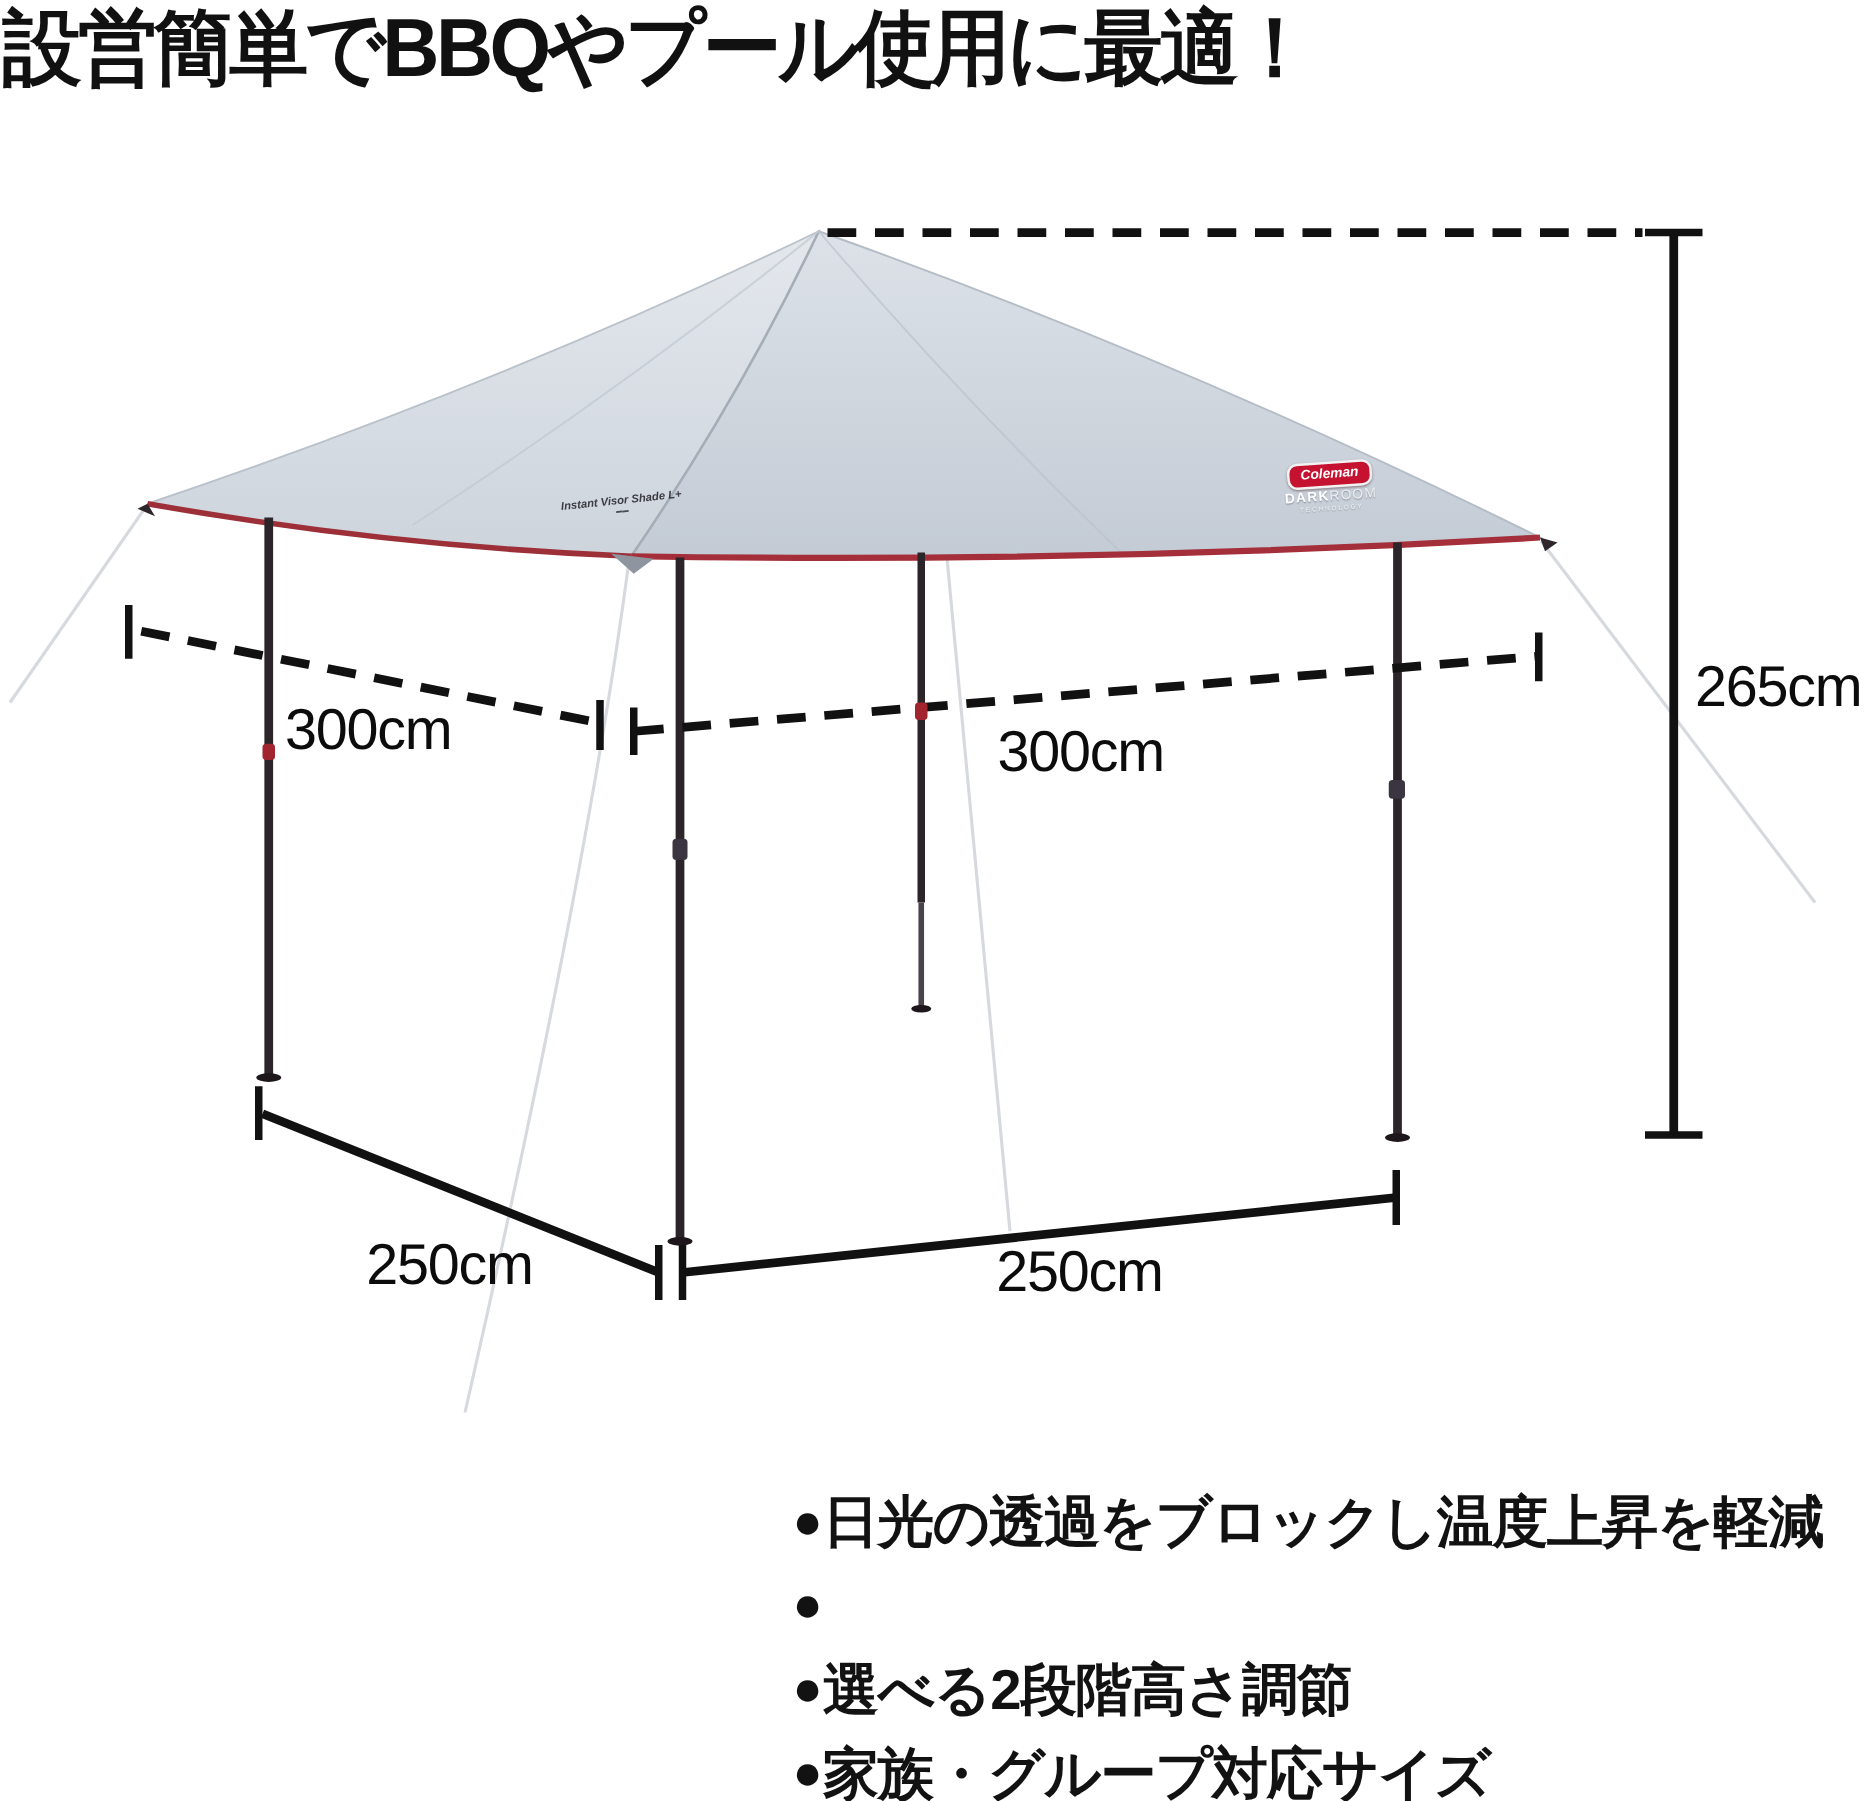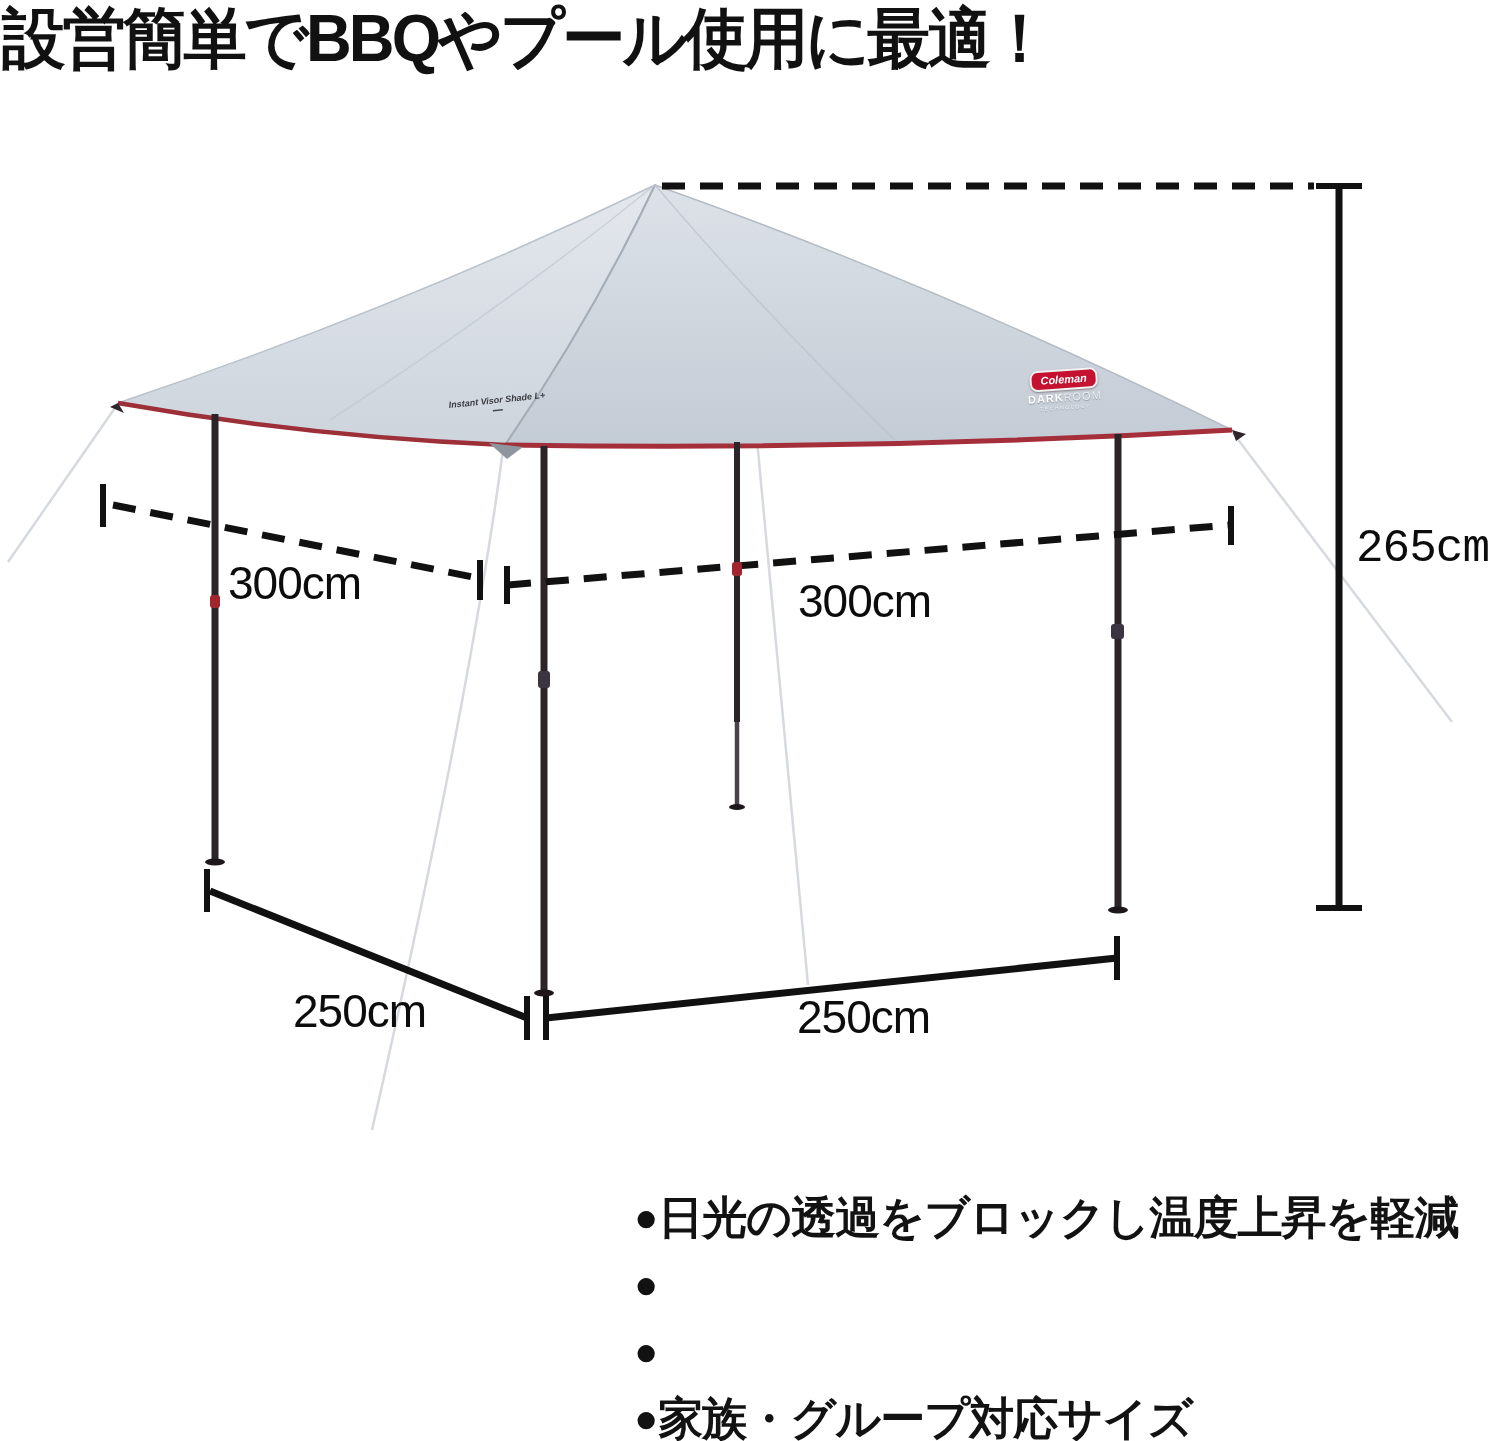--- a/index.html
+++ b/index.html
@@ -14,21 +14,21 @@
     transform:scaleX(.96);transform-origin:left top;white-space:nowrap;
     color:#111;
   }
 
   .dim-label{
     position:absolute;font-size:46px;font-weight:500;color:#0c0c0c;
     letter-spacing:-1px;white-space:nowrap;line-height:50px;
   }
   #lbl-300-left {left:228px;top:558px;}
   #lbl-300-right{left:798px;top:576px;}
-  #lbl-265      {left:1356px;top:524px;font-family:Liberation Mono, monospace;}
+  #lbl-265      {left:1356px;top:524px;}
   #lbl-250-left {left:293px;top:986px;}
   #lbl-250-right{left:797px;top:992px;}
 
   .features{
     position:absolute;left:634px;top:1184px;width:866px;
     list-style:none;margin:0;padding:0;
   }
   .features li{
     display:flex;align-items:flex-start;
     font-size:45px;font-weight:600;line-height:67px;
@@ -180,20 +180,21 @@
   <ul class="features">
     <li>
       <span class="bullet">●</span>
       <span>日光の透過をブロックし温度上昇を軽減</span>
     </li>
     <li>
       <span class="bullet">●</span>
     </li>
     <li>
       <span class="bullet">●</span>
+      <span>選べる2段階高さ調節</span>
     </li>
     <li>
       <span class="bullet">●</span>
       <span>家族・グループ対応サイズ</span>
     </li>
   </ul>
 
 </div>
 
 </body></html>

